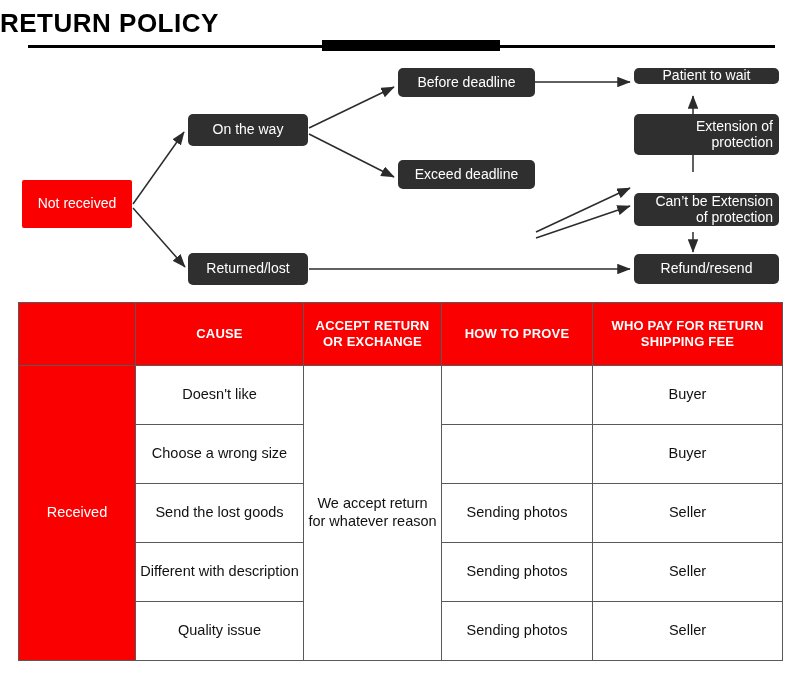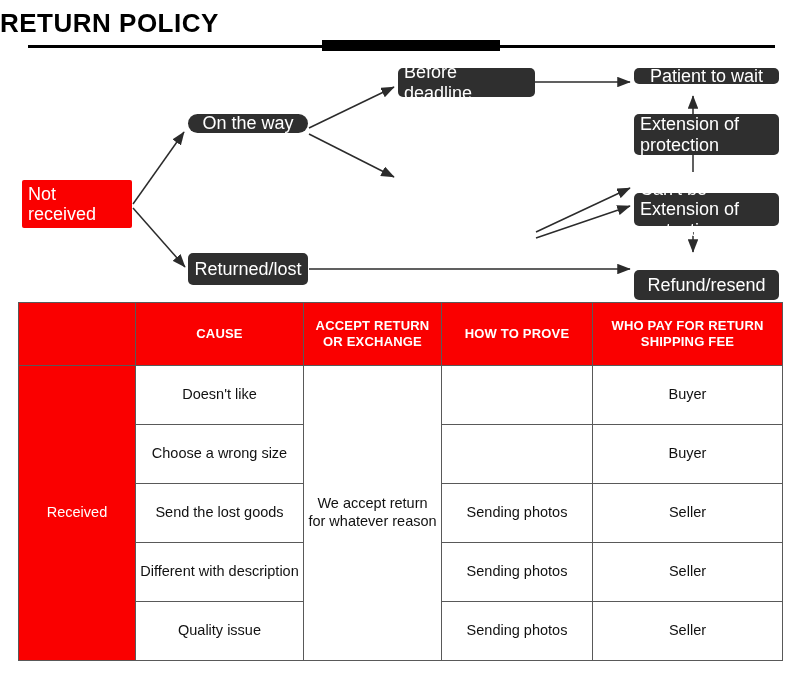--- a/index.html
+++ b/index.html
@@ -58,25 +58,25 @@
     position: absolute;
     left: 0;
     top: 0;
   }
   .node {
     position: absolute;
     box-sizing: border-box;
     display: flex;
     align-items: center;
     justify-content: center;
-    text-align: left;
+    text-align: right;
     border-radius: 5px;
     color: #ffffff;
     background: #2f2f2f;
-    font-size: 18px;
+    font-size: 14px;
     line-height: 1.12;
     padding: 2px 6px;
     z-index: 3;
   }
   .node.red {
     background: #fa0000;
     border-radius: 2px;
   }
 
   
@@ -161,34 +161,35 @@
       <line x1="693" y1="112" x2="693" y2="36"></line>
 
       <line x1="693" y1="172" x2="693" y2="192"></line>
 
       <line x1="309" y1="209" x2="630" y2="209"></line>
     </g>
   </svg>
 
   <div class="node red" style="left:22px; top:120px; width:110px; height:48px;">Not received</div>
 
-  <div class="node" style="left:188px; top:54px; width:120px; height:19px;border-radius:11px;">On the way</div>
+  <div class="node" style="left:188px; top:54px; width:120px; height:32px;">On the way</div>
 
   <div class="node" style="left:188px; top:193px; width:120px; height:32px;">Returned/lost</div>
 
   <div class="node" style="left:398px; top:8px; width:137px; height:29px;">Before deadline</div>
 
+  <div class="node" style="left:398px; top:100px; width:137px; height:29px;">Exceed deadline</div>
 
   <div class="node" style="left:634px; top:8px; width:145px; height:16px;">Patient to wait</div>
 
   <div class="node" style="left:634px; top:54px; width:145px; height:41px;">Extension of protection</div>
 
   <div class="node" style="left:634px; top:133px; width:145px; height:33px;">Can’t be Extension of protection</div>
 
-  <div class="node" style="left:634px; top:194px; width:145px; height:30px;margin-top:16px;">Refund/resend</div>
+  <div class="node" style="left:634px; top:194px; width:145px; height:30px;">Refund/resend</div>
 
 </div>
 
 <table id="policy-table">
   <colgroup>
     <col class="col1">
       <col class="col2">
       <col class="col3">
       <col class="col4">
       <col class="col5">

